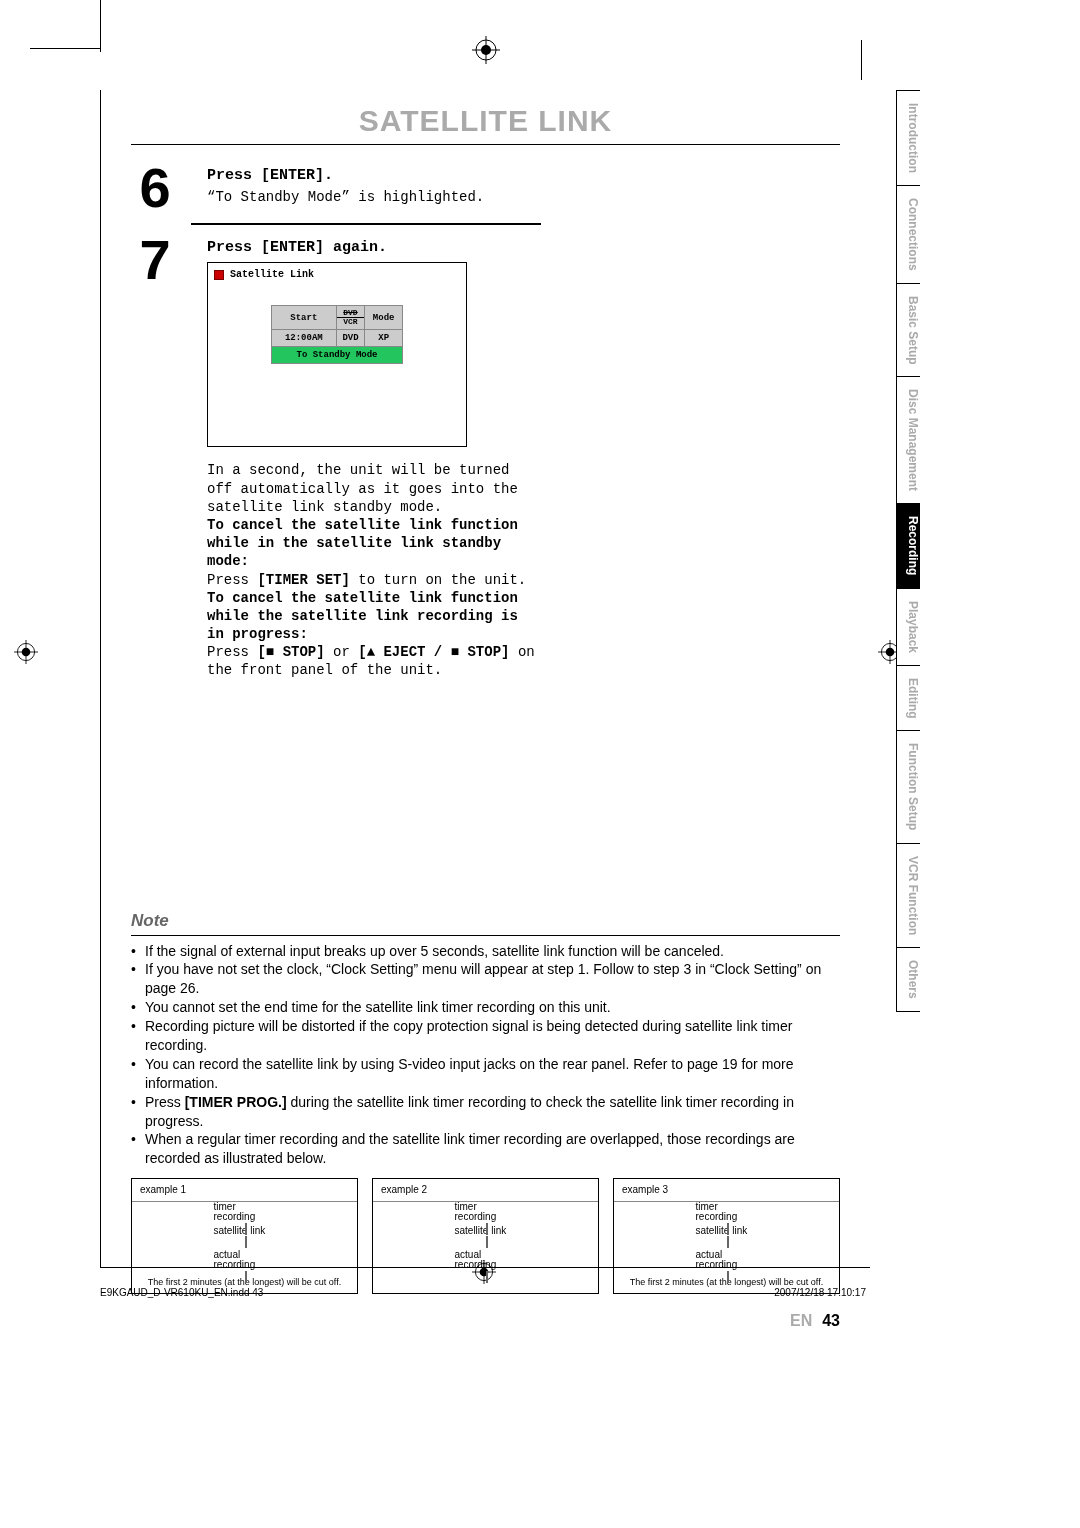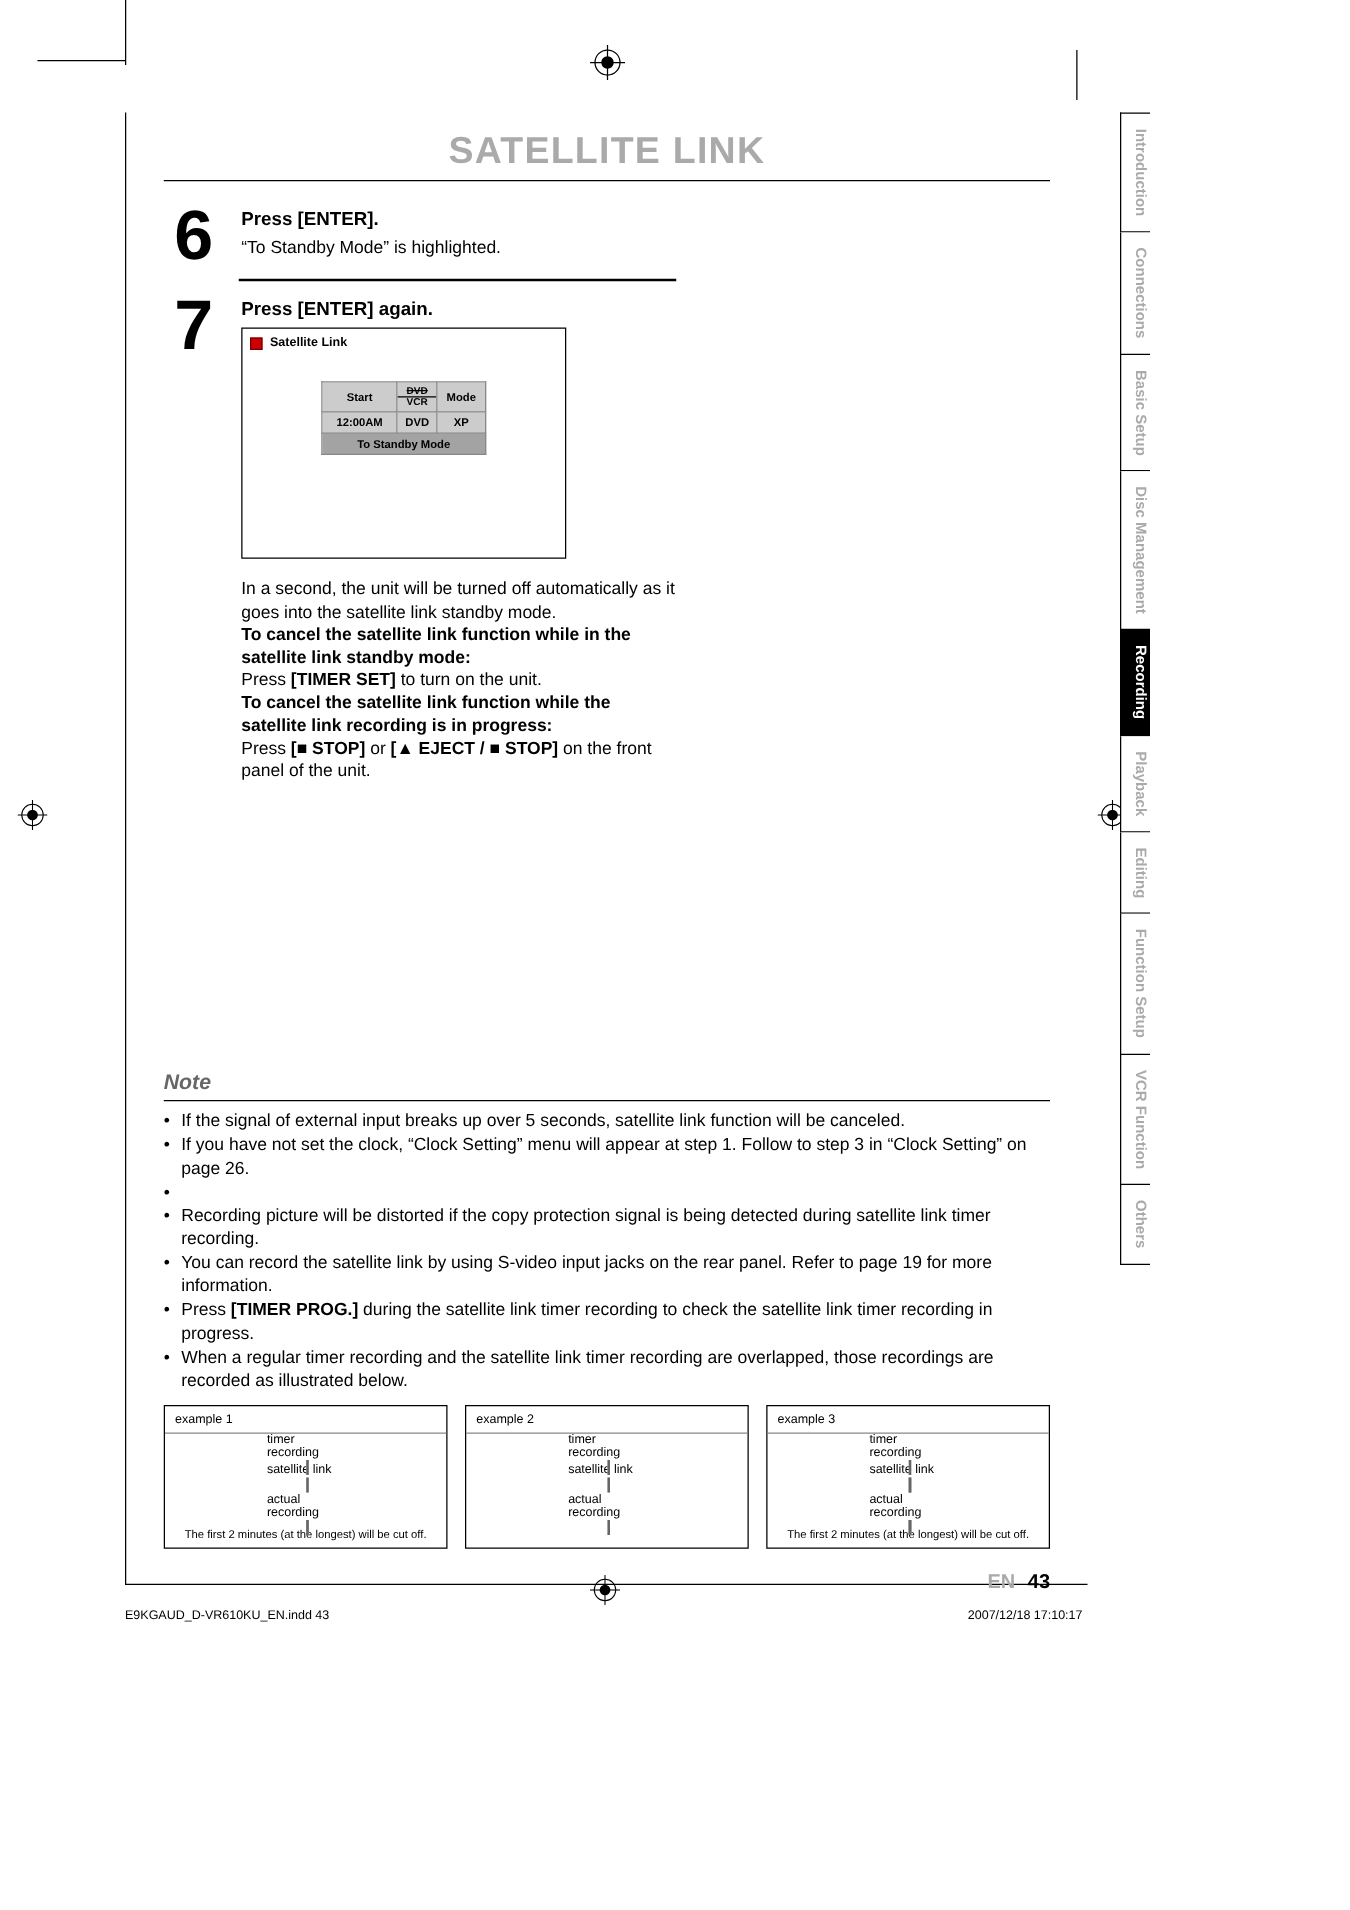--- a/index.html
+++ b/index.html
@@ -43,34 +43,34 @@
   }
 
   .steps { margin:18px 30px 0 30px; width:410px; }
   .step { display:flex; align-items:flex-start; margin-bottom:6px; }
   .step-num {
     font-size:56px; font-weight:bold; line-height:0.9;
     color:#000;
     width:48px;
     text-align:center;
   }
-  .step-body { flex:1; margin-left:14px; }
+  .step-body { flex:1; margin-left:28px;font-family:Liberation Mono, monospace; }
   .step-heading { font-weight:bold; font-size:15px; margin:4px 0 4px 0; }
   .step-text { font-size:14px; line-height:1.3; }
   .step-text b { font-weight:bold; }
   .step-rule { border:0; border-top:2px solid #000; margin:10px 0 10px 60px; }
 
   .screen-box { width:260px; height:185px; border:1px solid #000; background:#fff; margin:6px 0 14px 0; padding:6px; }
   .screen-header { display:flex; align-items:center; gap:6px; font-size:10px; font-weight:bold; }
   .screen-header .sq { width:10px; height:10px; background:#c00; border:1px solid #700; }
   .screen-inner { margin:25px auto 0 auto; width:132px; }
   .screen-inner table { width:100%; border-collapse:collapse; font-size:9px; font-weight:bold; text-align:center; }
   .screen-inner th { background:transparent; padding:3px 0; }
   .screen-inner td { background:#ccc; border:1px solid #888; padding:3px 0;text-align:center; }
-  .standby-row td { background:#a3a3a3; }
+  .standby-row td { background:#22c55e; }
   .dvdvcr { font-size:8px; line-height:1; font-weight:bold; }
   .dvdvcr .top{ border-bottom:1px solid #000; text-decoration:line-through; }
 
   
   .side-tabs {
     position:absolute;
     top:90px; right:160px;
     display:flex; flex-direction:column;
   }
   .tab {
@@ -218,20 +218,21 @@
     <div class="note-item">
         <span class="bullet">•</span>
         <span>If the signal of external input breaks up over 5 seconds, satellite link function will be canceled.</span>
       </div>
     <div class="note-item">
         <span class="bullet">•</span>
         <span>If you have not set the clock, “Clock Setting” menu will appear at step 1. Follow to step 3 in “Clock Setting” on page 26.</span>
       </div>
     <div class="note-item">
         <span class="bullet">•</span>
+        <span>You cannot set the end time for the satellite link timer recording on this unit.</span>
       </div>
     <div class="note-item">
         <span class="bullet">•</span>
         <span>Recording picture will be distorted if the copy protection signal is being detected during satellite link timer recording.</span>
       </div>
     <div class="note-item">
         <span class="bullet">•</span>
         <span>You can record the satellite link by using S-video input jacks on the rear panel. Refer to page 19 for more information.</span>
       </div>
     <div class="note-item">

